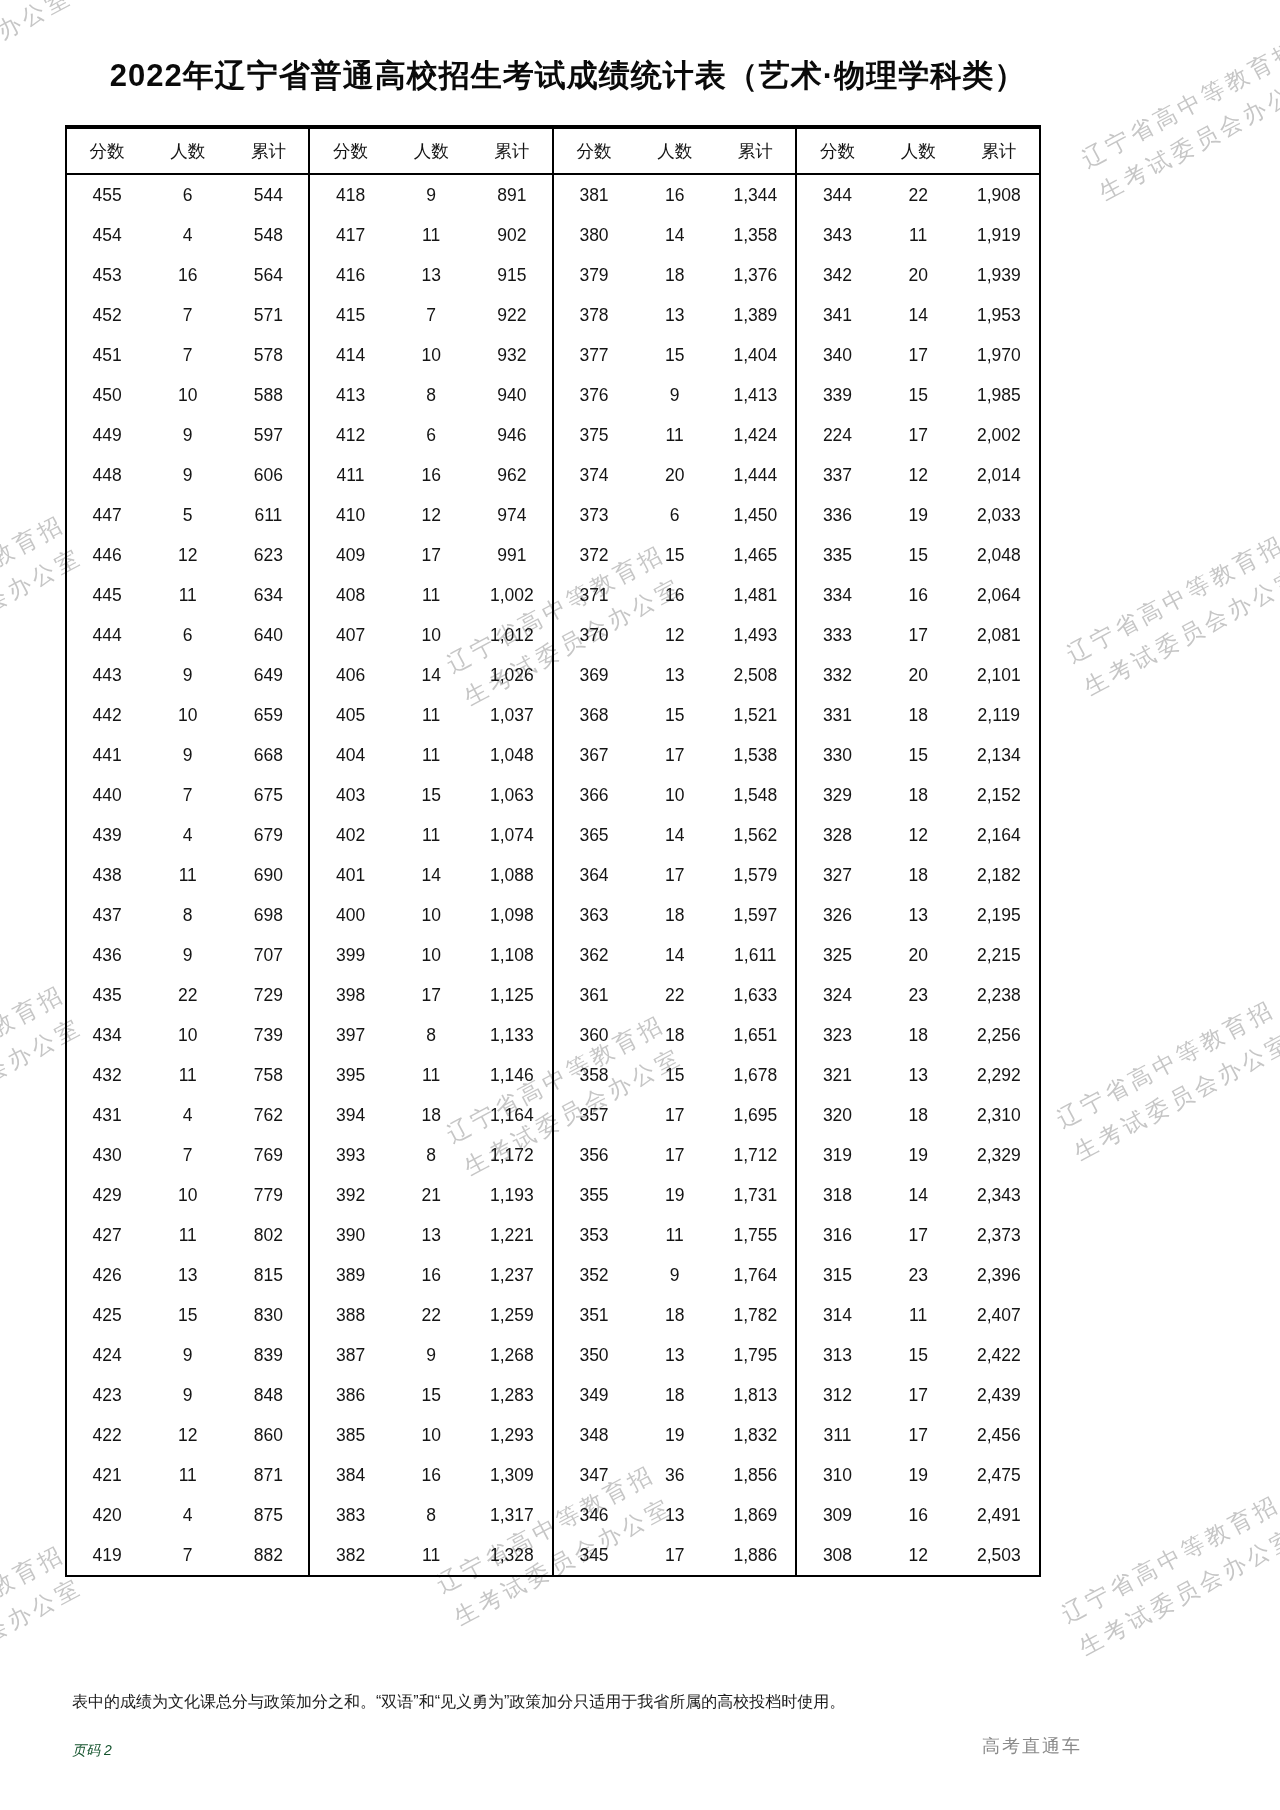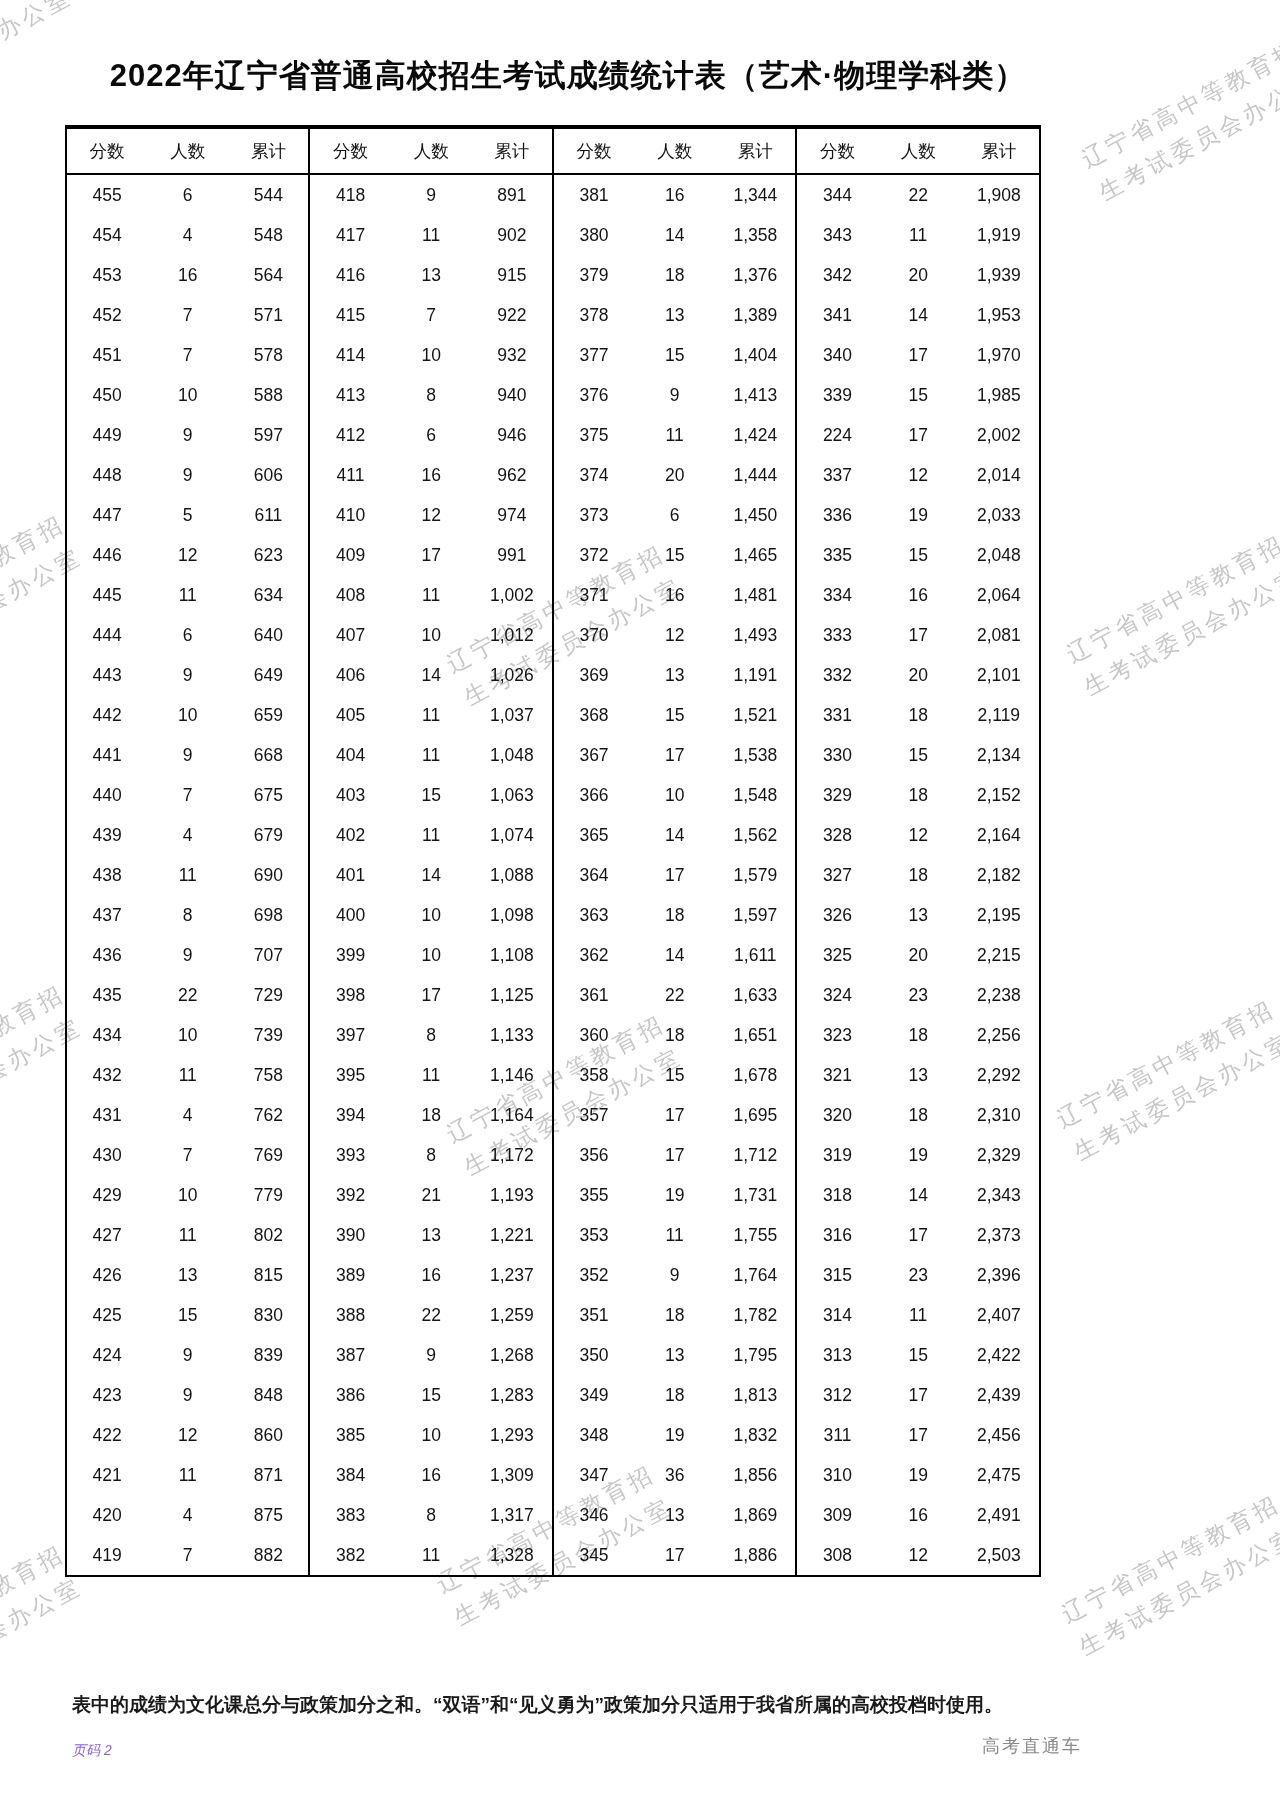--- a/index.html
+++ b/index.html
@@ -54,30 +54,29 @@
     border-left: 2px solid #000;
     border-right: 2px solid #000;
     border-top: 4px solid #000;
     border-bottom: 2px solid #000;
   }
   .score-table thead tr { border-bottom: 2px solid #000; }
   .group-start { border-left: 2px solid #000; }
   .footnote {
     position: absolute; z-index: 1;
     top: 1692px; left: 72px;
-    font-size: 19px;
+    font-size: 16px;
     color: #1a1a1a;
-    font-weight: bold;
   }
   .page-number {
     position: absolute; z-index: 1;
     top: 1742px; left: 72px;
     font-size: 14px;
     font-style: italic;
-    color: #8b5cf6;
+    color: #14532d;
   }
   .brand {
     position: absolute; z-index: 1;
     top: 1734px; right: 198px;
     font-size: 18px;
     letter-spacing: 2px;
     color: #8a8a8a;
     text-align: right;
   }
 </style>
@@ -323,21 +322,21 @@
         </tr>
         <tr>
           <td>443</td>
           <td>9</td>
           <td>649</td>
           <td class="group-start">406</td>
           <td>14</td>
           <td>1,026</td>
           <td class="group-start">369</td>
           <td>13</td>
-          <td>1,191</td>
+          <td>2,508</td>
           <td class="group-start">332</td>
           <td>20</td>
           <td>2,101</td>
         </tr>
         <tr>
           <td>442</td>
           <td>10</td>
           <td>659</td>
           <td class="group-start">405</td>
           <td>11</td>

